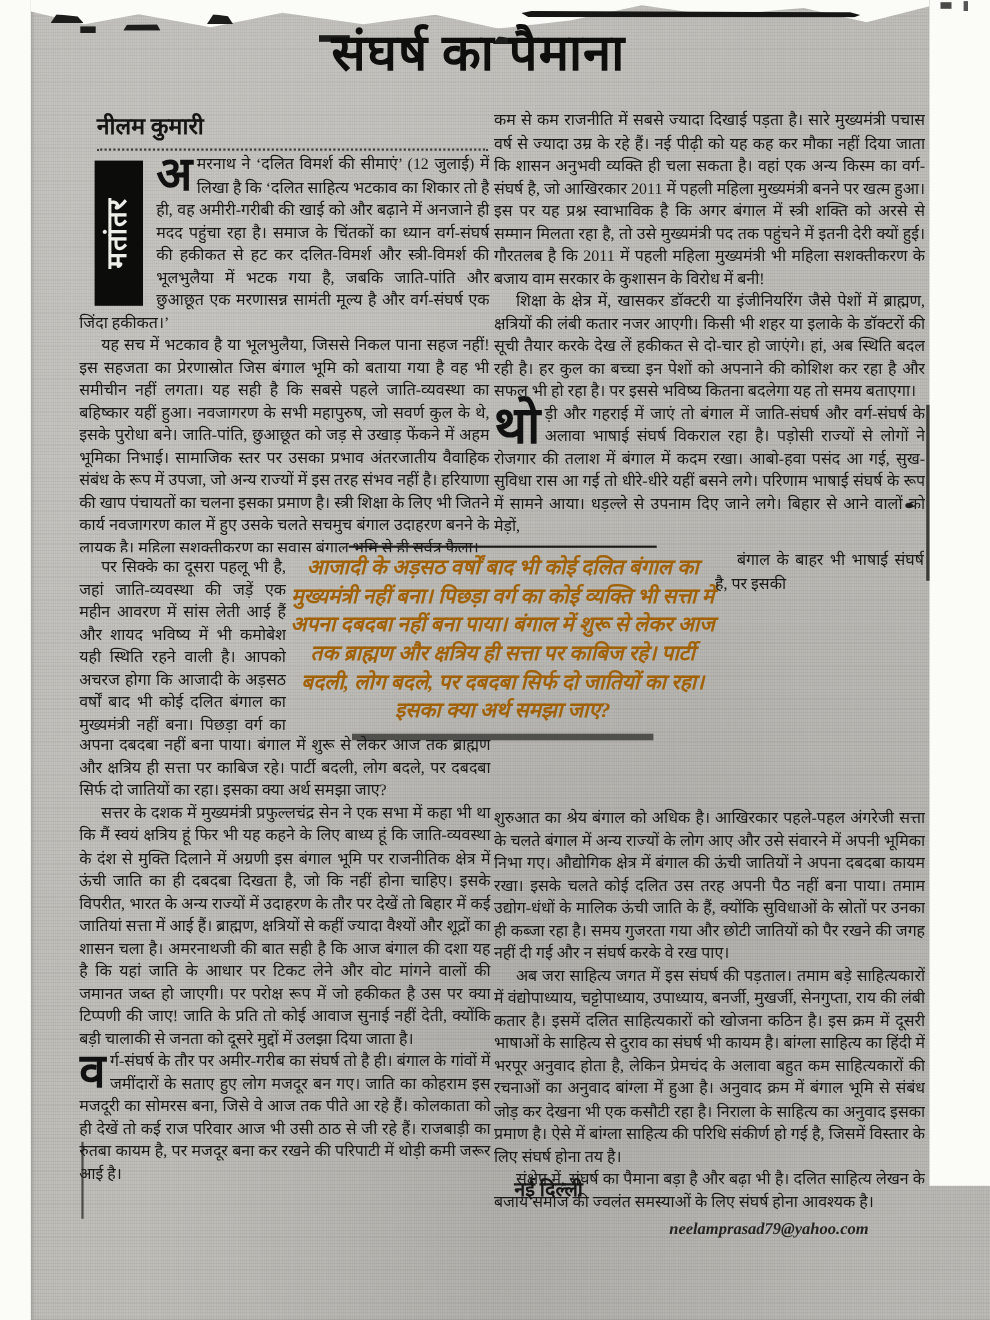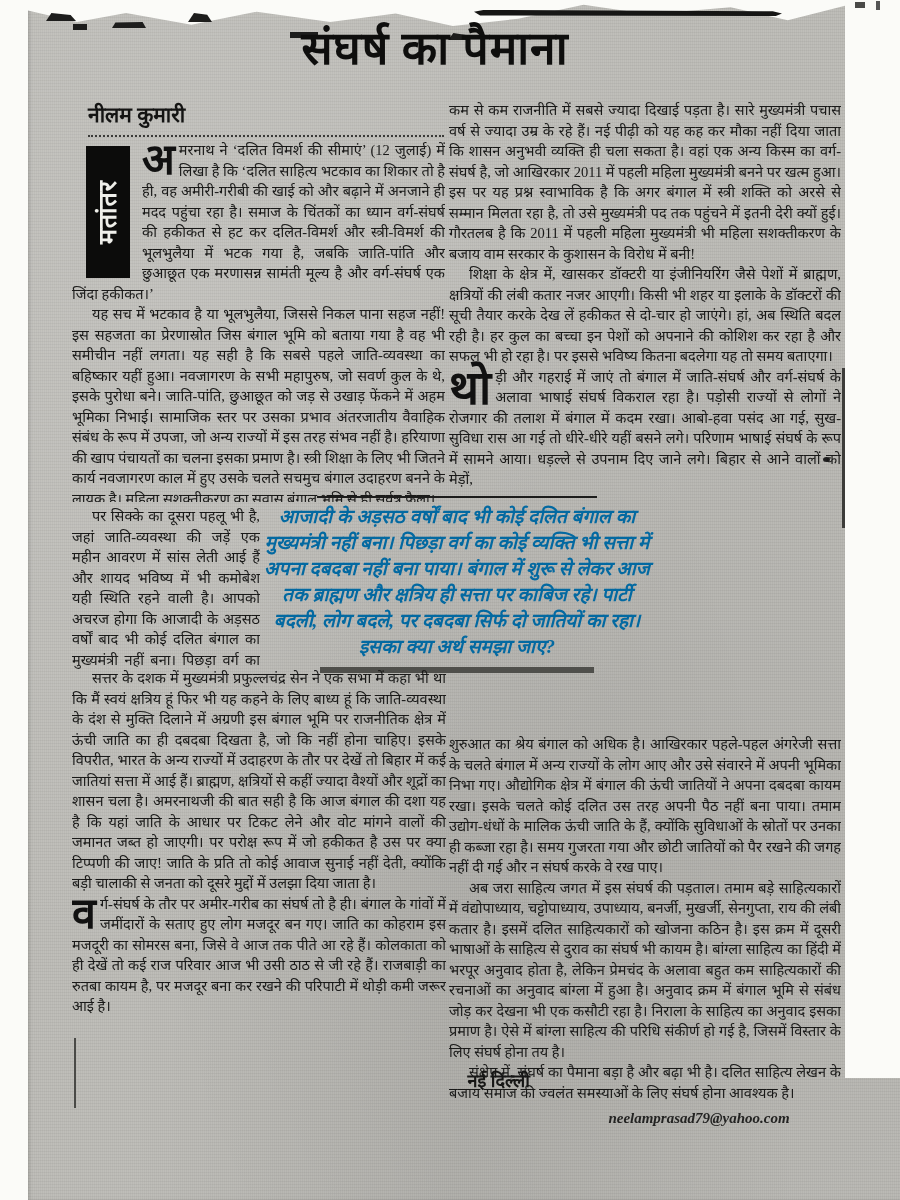--- a/index.html
+++ b/index.html
@@ -57,21 +57,21 @@
   .matbox span{
     position:absolute;left:50%;top:50%;
     transform:translate(-50%,-50%) rotate(-90deg);
     color:#efefea;font-size:25px;font-weight:700;white-space:nowrap;letter-spacing:1px;
   }
   .quote{
     position:absolute;left:260px;top:496px;width:394px;height:176px;text-align:center;
   }
   .quote .rule-top{width:280px;height:2px;background:#1c1c1b;margin:0 auto 6px auto;}
   .quote .q-text{
-    font-size:19px;line-height:26px;font-weight:700;font-style:italic;color:#0369a1;
+    font-size:19px;line-height:26px;font-weight:700;font-style:italic;color:#a16207;
   }
   .quote .rule-bot{width:274px;height:6px;background:#4f4f4b;margin:7px auto 0 auto;}
   .email{
     position:absolute;left:560px;top:1086px;width:278px;text-align:center;
     font-size:15px;font-style:italic;font-weight:700;color:#232322;
     font-family:"Liberation Serif","DejaVu Serif",serif;
     margin-top:24px;
   }
   .dateline{
     position:absolute;left:330px;top:1068px;width:200px;text-align:right;
@@ -123,23 +123,25 @@
   <p class="indent">पर सिक्के का दूसरा पहलू भी है, जहां जाति-व्यवस्था की जड़ें एक महीन आवरण में सांस लेती आई हैं और शायद भविष्य में भी कमोबेश यही स्थिति रहने वाली है। आपको अचरज होगा कि आजादी के अड़सठ वर्षों बाद भी कोई दलित बंगाल का मुख्यमंत्री नहीं बना। पिछड़ा वर्ग का कोई व्यक्ति भी सत्ता में</p>
 </div>
 
 <div class="quote">
   <div class="rule-top"></div>
   <div class="q-text">आजादी के अड़सठ वर्षों बाद भी कोई दलित बंगाल का मुख्यमंत्री नहीं बना। पिछड़ा वर्ग का कोई व्यक्ति भी सत्ता में अपना दबदबा नहीं बना पाया। बंगाल में शुरू से लेकर आज तक ब्राह्मण और क्षत्रिय ही सत्ता पर काबिज रहे। पार्टी बदली, लोग बदले, पर दबदबा सिर्फ दो जातियों का रहा। इसका क्या अर्थ समझा जाए?</div>
   <div class="rule-bot"></div>
 </div>
 
 <div class="txt" style="left:650px;top:500px;width:190px;height:190px;">
+  <p class="indent">बंगाल के बाहर भी भाषाई संघर्ष है, पर इसकी</p>
 </div>
 
 <div class="txt" style="left:72px;top:668px;width:374px;height:444px;">
+  <p>अपना दबदबा नहीं बना पाया। बंगाल में शुरू से लेकर आज तक ब्राह्मण और क्षत्रिय ही सत्ता पर काबिज रहे। पार्टी बदली, लोग बदले, पर दबदबा सिर्फ दो जातियों का रहा। इसका क्या अर्थ समझा जाए?</p>
   <p class="indent gap">सत्तर के दशक में मुख्यमंत्री प्रफुल्लचंद्र सेन ने एक सभा में कहा भी था कि मैं स्वयं क्षत्रिय हूं फिर भी यह कहने के लिए बाध्य हूं कि जाति-व्यवस्था के दंश से मुक्ति दिलाने में अग्रणी इस बंगाल भूमि पर राजनीतिक क्षेत्र में ऊंची जाति का ही दबदबा दिखता है, जो कि नहीं होना चाहिए। इसके विपरीत, भारत के अन्य राज्यों में उदाहरण के तौर पर देखें तो बिहार में कई जातियां सत्ता में आई हैं। ब्राह्मण, क्षत्रियों से कहीं ज्यादा वैश्यों और शूद्रों का शासन चला है। अमरनाथजी की बात सही है कि आज बंगाल की दशा यह है कि यहां जाति के आधार पर टिकट लेने और वोट मांगने वालों की जमानत जब्त हो जाएगी। पर परोक्ष रूप में जो हकीकत है उस पर क्या टिप्पणी की जाए! जाति के प्रति तो कोई आवाज सुनाई नहीं देती, क्योंकि बड़ी चालाकी से जनता को दूसरे मुद्दों में उलझा दिया जाता है।</p>
   <p class="gap"><span class="drop">व</span><span>र्ग-संघर्ष के तौर पर अमीर-गरीब का संघर्ष तो है ही। बंगाल के गांवों में जमींदारों के सताए हुए लोग मजदूर बन गए। जाति का कोहराम इस मजदूरी का सोमरस बना, जिसे वे आज तक पीते आ रहे हैं। कोलकाता को ही देखें तो कई राज परिवार आज भी उसी ठाठ से जी रहे हैं। राजबाड़ी का रुतबा कायम है, पर मजदूर बना कर रखने की परिपाटी में थोड़ी कमी जरूर आई है।</span></p>
 </div>
 
 <div class="txt" style="left:449px;top:690px;width:392px;height:392px;margin-top:44px;">
   <p>शुरुआत का श्रेय बंगाल को अधिक है। आखिरकार पहले-पहल अंगरेजी सत्ता के चलते बंगाल में अन्य राज्यों के लोग आए और उसे संवारने में अपनी भूमिका निभा गए। औद्योगिक क्षेत्र में बंगाल की ऊंची जातियों ने अपना दबदबा कायम रखा। इसके चलते कोई दलित उस तरह अपनी पैठ नहीं बना पाया। तमाम उद्योग-धंधों के मालिक ऊंची जाति के हैं, क्योंकि सुविधाओं के स्रोतों पर उनका ही कब्जा रहा है। समय गुजरता गया और छोटी जातियों को पैर रखने की जगह नहीं दी गई और न संघर्ष करके वे रख पाए।</p>
   <p class="indent gap">अब जरा साहित्य जगत में इस संघर्ष की पड़ताल। तमाम बड़े साहित्यकारों में वंद्योपाध्याय, चट्टोपाध्याय, उपाध्याय, बनर्जी, मुखर्जी, सेनगुप्ता, राय की लंबी कतार है। इसमें दलित साहित्यकारों को खोजना कठिन है। इस क्रम में दूसरी भाषाओं के साहित्य से दुराव का संघर्ष भी कायम है। बांग्ला साहित्य का हिंदी में भरपूर अनुवाद होता है, लेकिन प्रेमचंद के अलावा बहुत कम साहित्यकारों की रचनाओं का अनुवाद बांग्ला में हुआ है। अनुवाद क्रम में बंगाल भूमि से संबंध जोड़ कर देखना भी एक कसौटी रहा है। निराला के साहित्य का अनुवाद इसका प्रमाण है। ऐसे में बांग्ला साहित्य की परिधि संकीर्ण हो गई है, जिसमें विस्तार के लिए संघर्ष होना तय है।</p>
   <p class="indent gap">संक्षेप में, संघर्ष का पैमाना बड़ा है और बढ़ा भी है। दलित साहित्य लेखन के बजाय समाज की ज्वलंत समस्याओं के लिए संघर्ष होना आवश्यक है।</p>
 </div>
 

